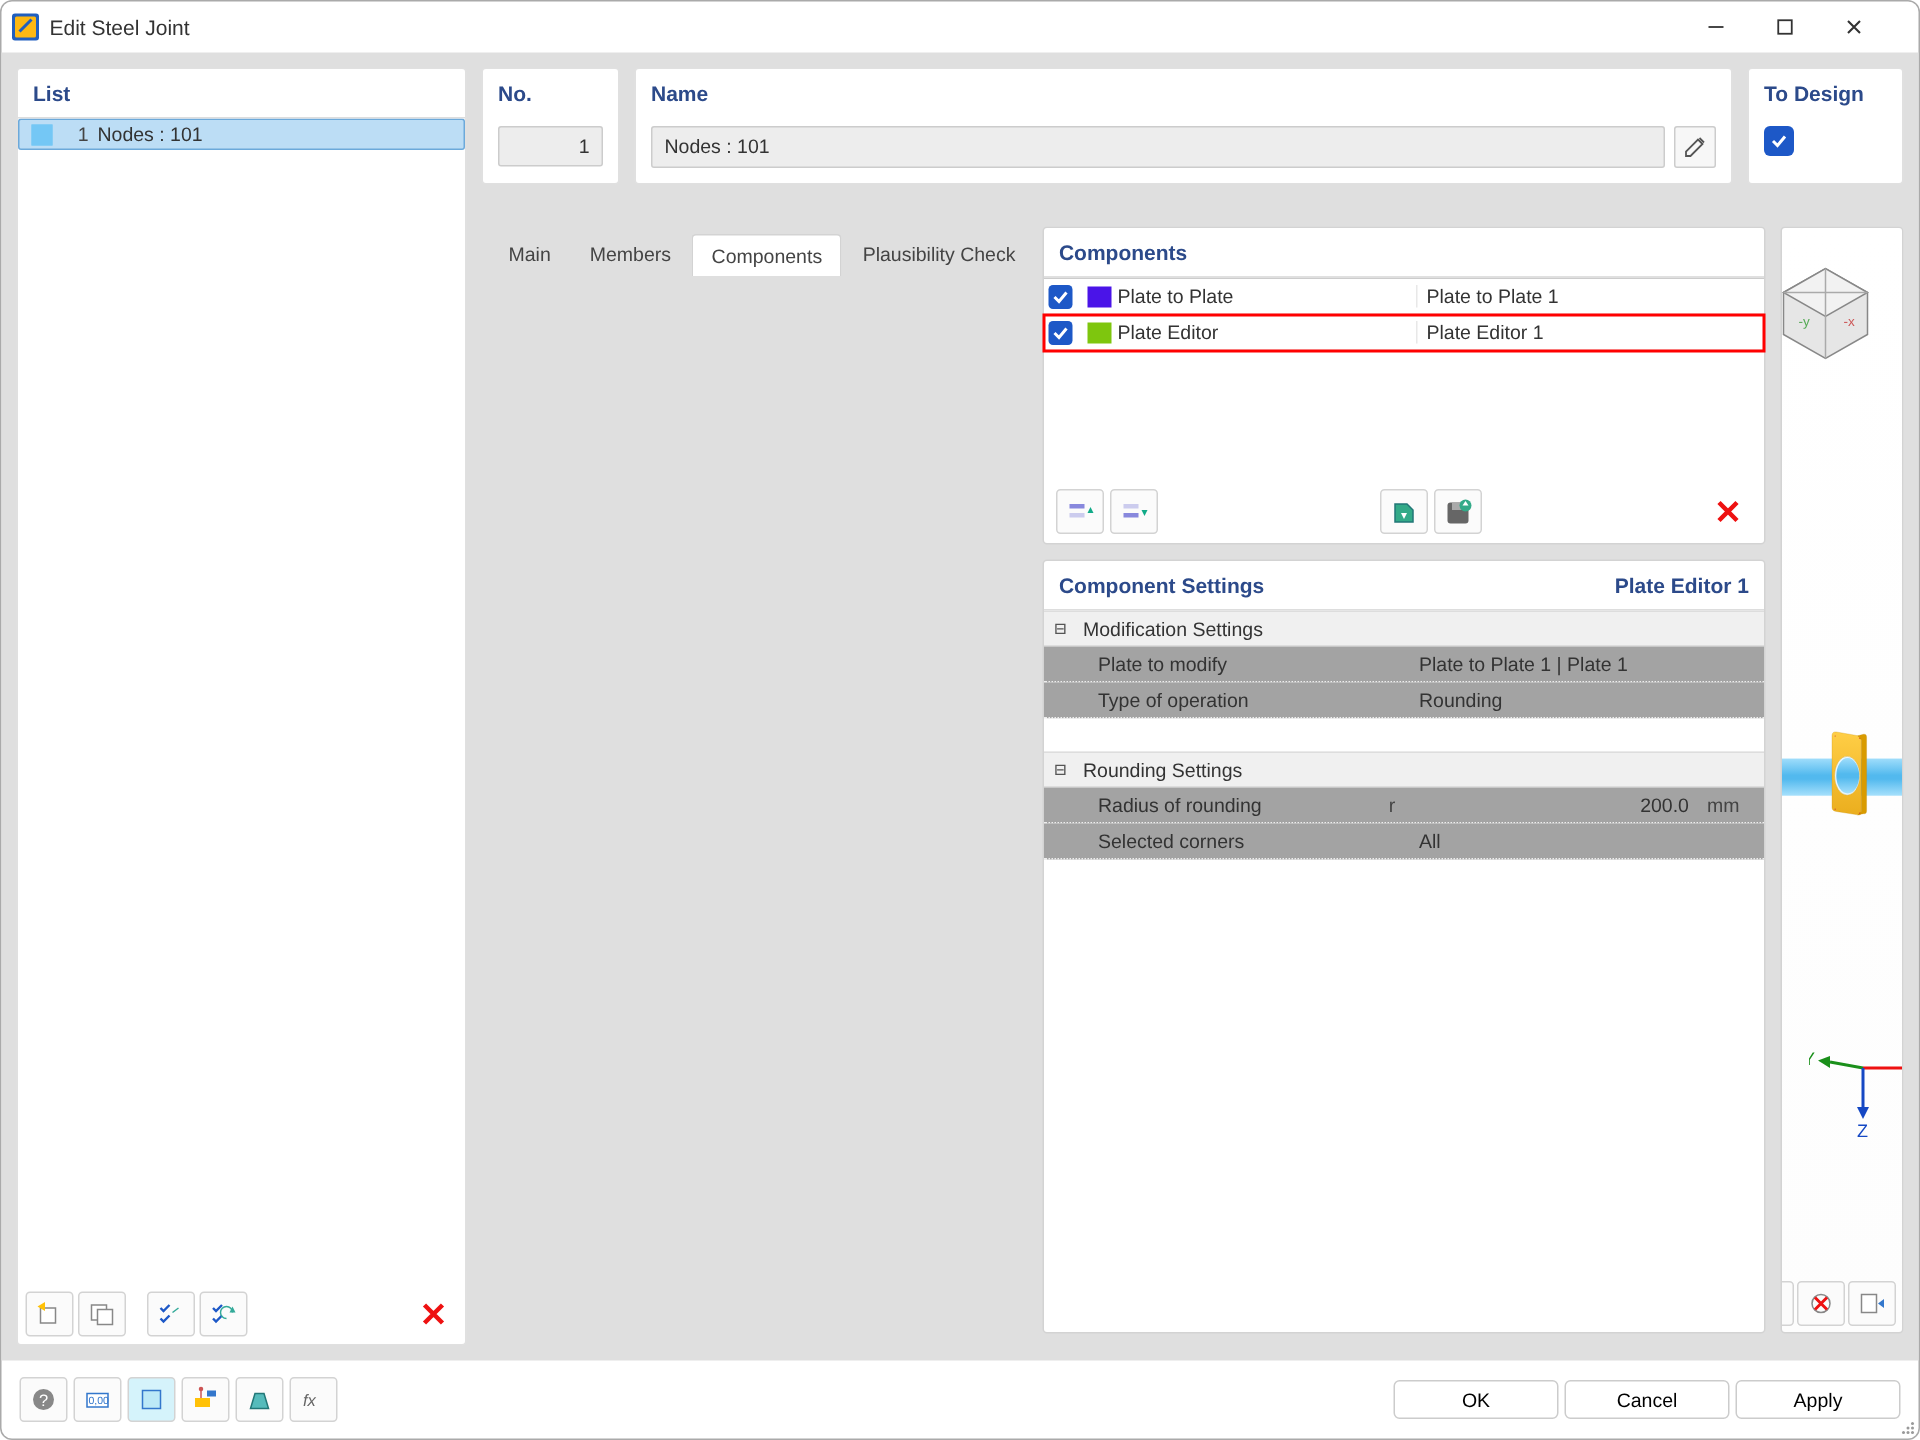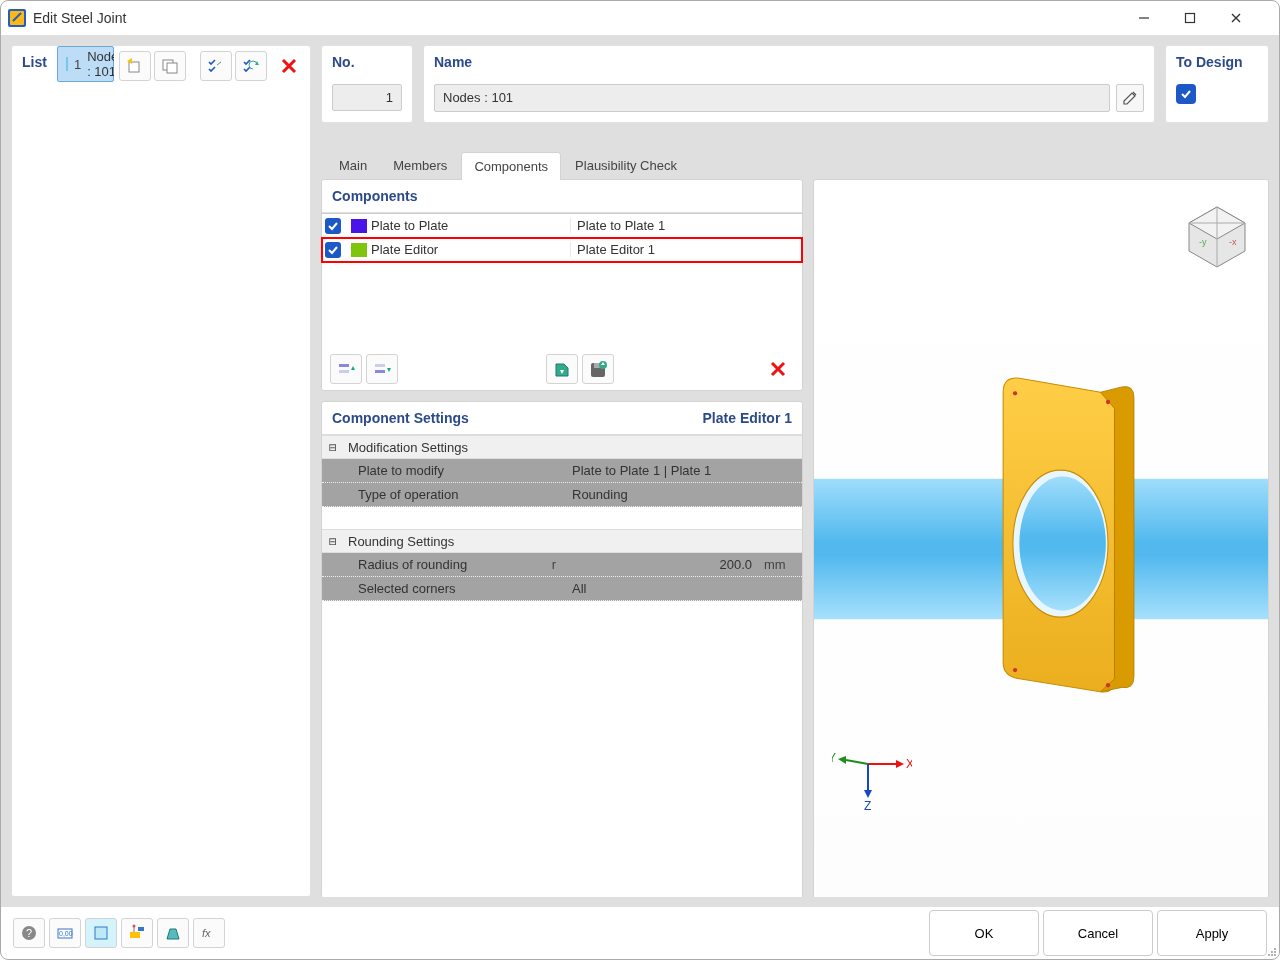--- a/index.html
+++ b/index.html
@@ -69,21 +69,21 @@
     font-size: 14px;
   }
   .panel-hr {
     border-top: 1px solid #DDD;
   }
 
   
   .left {
     width: 300px;
     display: flex;
-    flex-direction: row;
+    flex-direction: column;
   }
   .list-body { flex: 1; padding: 0; overflow: auto; }
   .list-item {
     display: flex;
     align-items: center;
     font-size: 13px;
     padding: 2px 8px;
   }
   .list-item.sel {
     background: #BCDDF5;
@@ -147,21 +147,21 @@
     border: 1px solid #CCC;
     background: #F7F7F7;
     border-radius: 2px;
     display: flex; align-items: center; justify-content: center;
   }
 
   
   .main-area {
     flex: 1;
     display: flex;
-    flex-direction: column;
+    flex-direction: row;
     background: #DFDFDF;
     border-radius: 3px;
     overflow: hidden;
   }
   .tabs {
     display: flex;
     gap: 2px;
     padding: 0 6px;
     align-items: flex-end;
     height: 32px;
@@ -309,21 +309,21 @@
   .footer {
     height: 52px;
     display: flex;
     align-items: center;
     padding: 0 12px;
     gap: 4px;
   }
   .footer .spacer { flex: 1; }
   .dbtn {
     min-width: 110px;
-    height: 46px;
+    height: 26px;
     border: 1px solid #CCC;
     border-radius: 4px;
     background: #fff;
     font-size: 13px;
     padding: 0 16px;
   }
 
   .grip {
     position: absolute;
     right: 3px; bottom: 3px;

